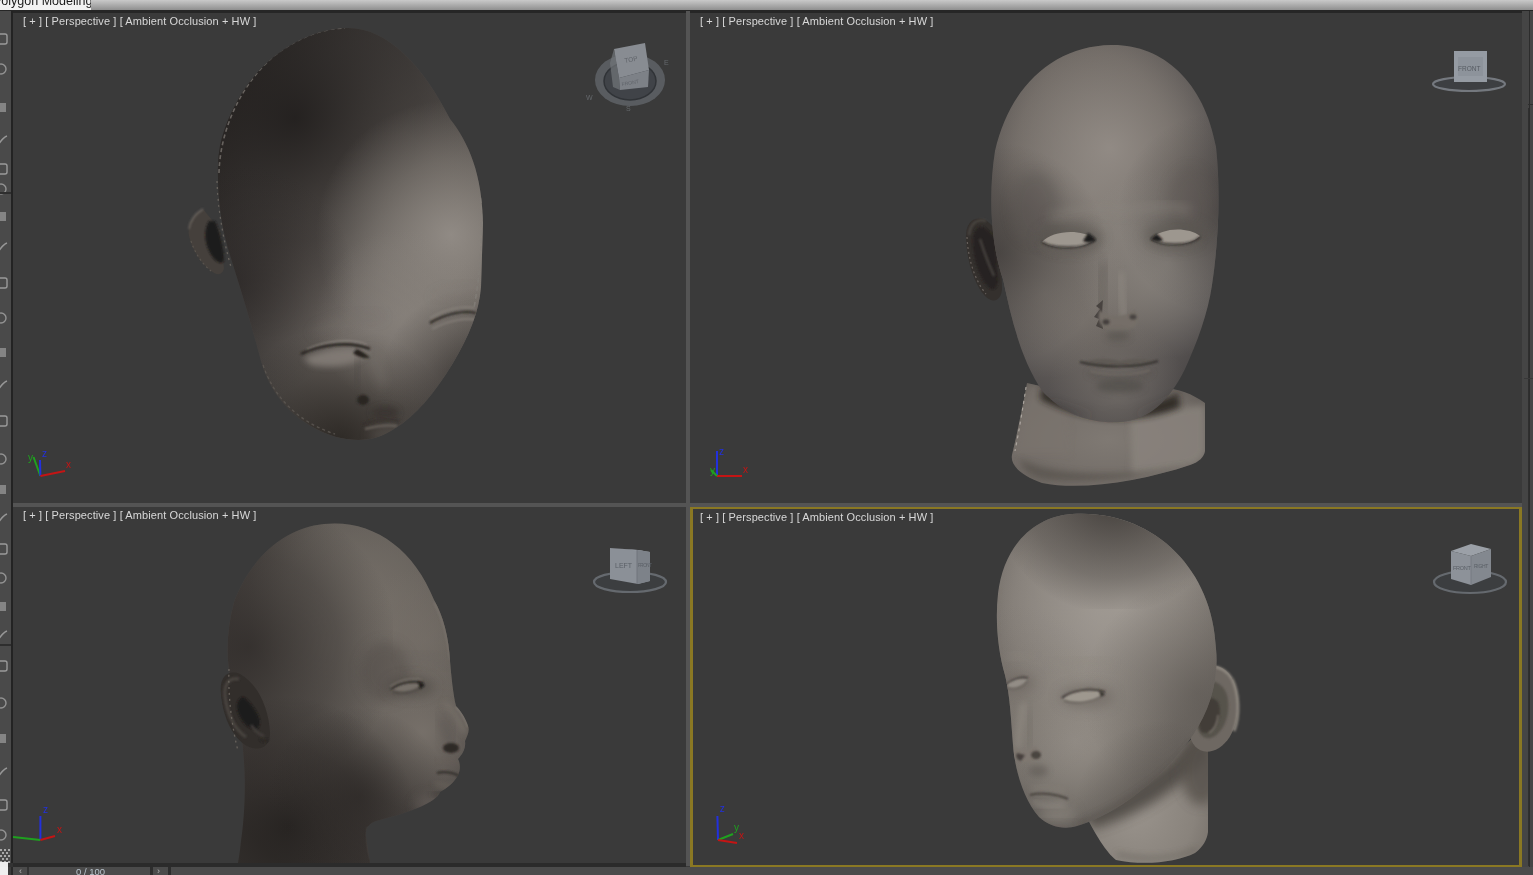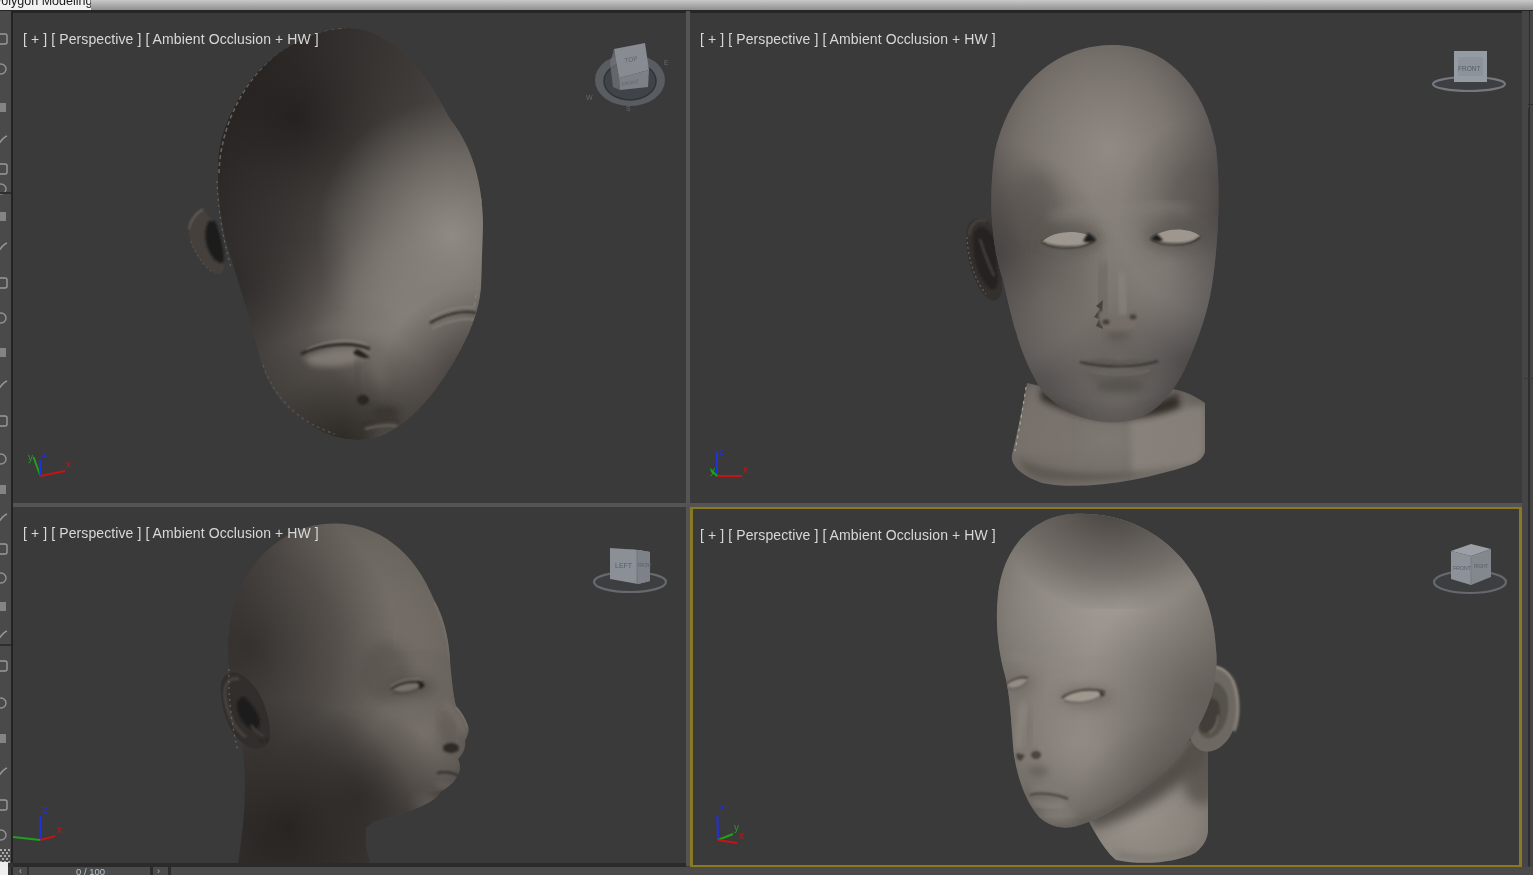--- a/index.html
+++ b/index.html
@@ -16,21 +16,21 @@
   #vp2{left:690px;top:13px;width:832px;height:490px;}
   #vp3{left:13px;top:507px;width:673px;height:356px;}
   #vp4{left:690px;top:507px;width:832px;height:360px;background:#8a7823;}
   #vp4 .inner{position:absolute;left:3px;top:2px;width:826px;height:356px;background:#3a3a3a;overflow:hidden;}
   #divv{left:686px;top:11px;width:4px;height:855px;background:#545454;}
   #divh{left:13px;top:503px;width:1509px;height:4px;background:#545454;}
   #vp3bot{left:13px;top:863px;width:673px;height:4px;background:#2b2b2b;}
   #rightstrip{left:1522px;top:11px;width:11px;height:864px;background:#454545;}
   #rightline{left:1529px;top:11px;width:1px;height:864px;background:#2c2c2c;}
   #botbar{left:0px;top:867px;width:1533px;height:8px;background:#4b4b4b;}
-  .vplabel{position:absolute;left:10px;top:2px;font-size:14px;color:#d8d8d8;letter-spacing:0.1px;margin-top:16px;}
+  .vplabel{position:absolute;left:10px;top:2px;font-size:11px;color:#d8d8d8;letter-spacing:0.1px;}
 </style>
 </head>
 <body>
 <div id="topbar" class="abs">
     <div class="tab">
       <span>Polygon Modeling</span>
     </div>
   </div>
 <div id="topseam" class="abs"></div>
 <div id="leftbar" class="abs">

